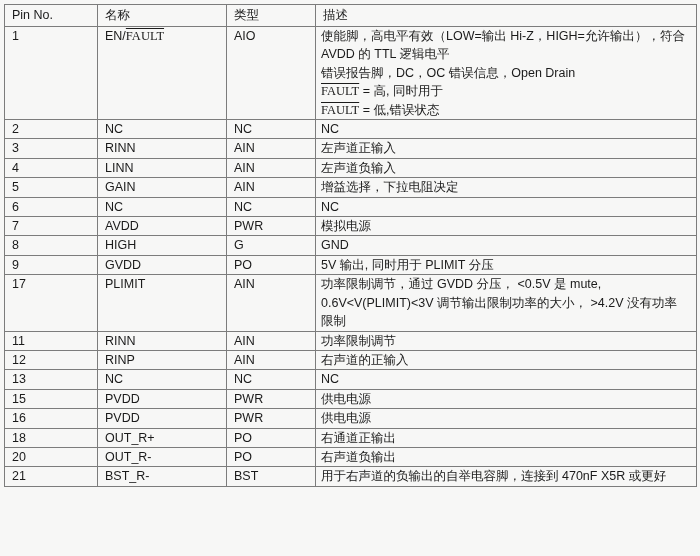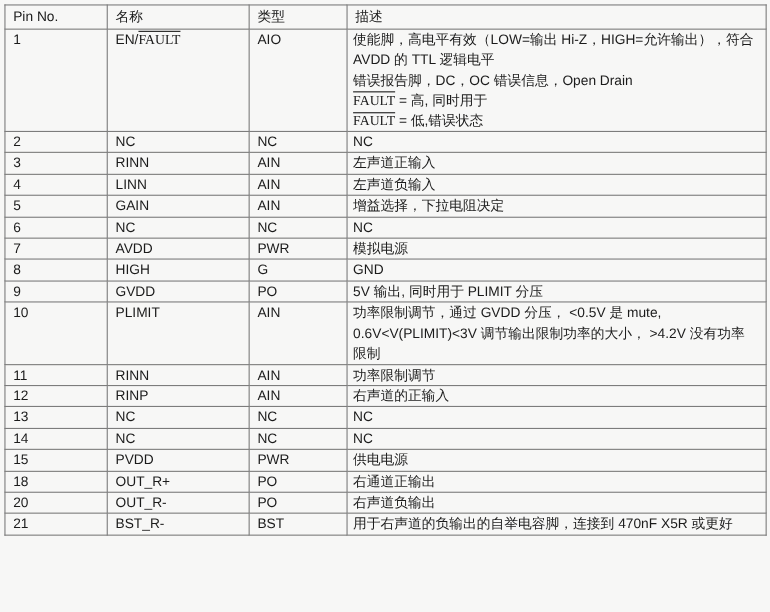--- a/index.html
+++ b/index.html
@@ -116,21 +116,21 @@
           <td class="type-cell">G</td>
           <td class="desc-cell">GND</td>
         </tr>
         <tr>
           <td class="pin-cell">9</td>
           <td class="name-cell">GVDD</td>
           <td class="type-cell">PO</td>
           <td class="desc-cell">5V 输出, 同时用于 PLIMIT 分压</td>
         </tr>
         <tr>
-          <td class="pin-cell">10</td>
+          <td class="pin-cell">17</td>
           <td class="name-cell">PLIMIT</td>
           <td class="type-cell">AIN</td>
           <td class="desc-cell">
             <div class="line">功率限制调节，通过 GVDD 分压， &lt;0.5V 是 mute,</div>
             <div class="line">0.6V&lt;V(PLIMIT)&lt;3V 调节输出限制功率的大小， &gt;4.2V 没有功率</div>
             <div class="line">限制</div>
           </td>
         </tr>
         <tr>
           <td class="pin-cell">11</td>
@@ -144,27 +144,27 @@
           <td class="type-cell">AIN</td>
           <td class="desc-cell">右声道的正输入</td>
         </tr>
         <tr>
           <td class="pin-cell">13</td>
           <td class="name-cell">NC</td>
           <td class="type-cell">NC</td>
           <td class="desc-cell">NC</td>
         </tr>
         <tr>
-          <td class="pin-cell">14</td>
-          <td class="name-cell">NC</td>
-          <td class="type-cell">NC</td>
-          <td class="desc-cell">NC</td>
+          <td class="pin-cell">15</td>
+          <td class="name-cell">PVDD</td>
+          <td class="type-cell">PWR</td>
+          <td class="desc-cell">供电电源</td>
         </tr>
         <tr>
-          <td class="pin-cell">15</td>
+          <td class="pin-cell">16</td>
           <td class="name-cell">PVDD</td>
           <td class="type-cell">PWR</td>
           <td class="desc-cell">供电电源</td>
         </tr>
         <tr>
           <td class="pin-cell">18</td>
           <td class="name-cell">OUT_R+</td>
           <td class="type-cell">PO</td>
           <td class="desc-cell">右通道正输出</td>
         </tr>

